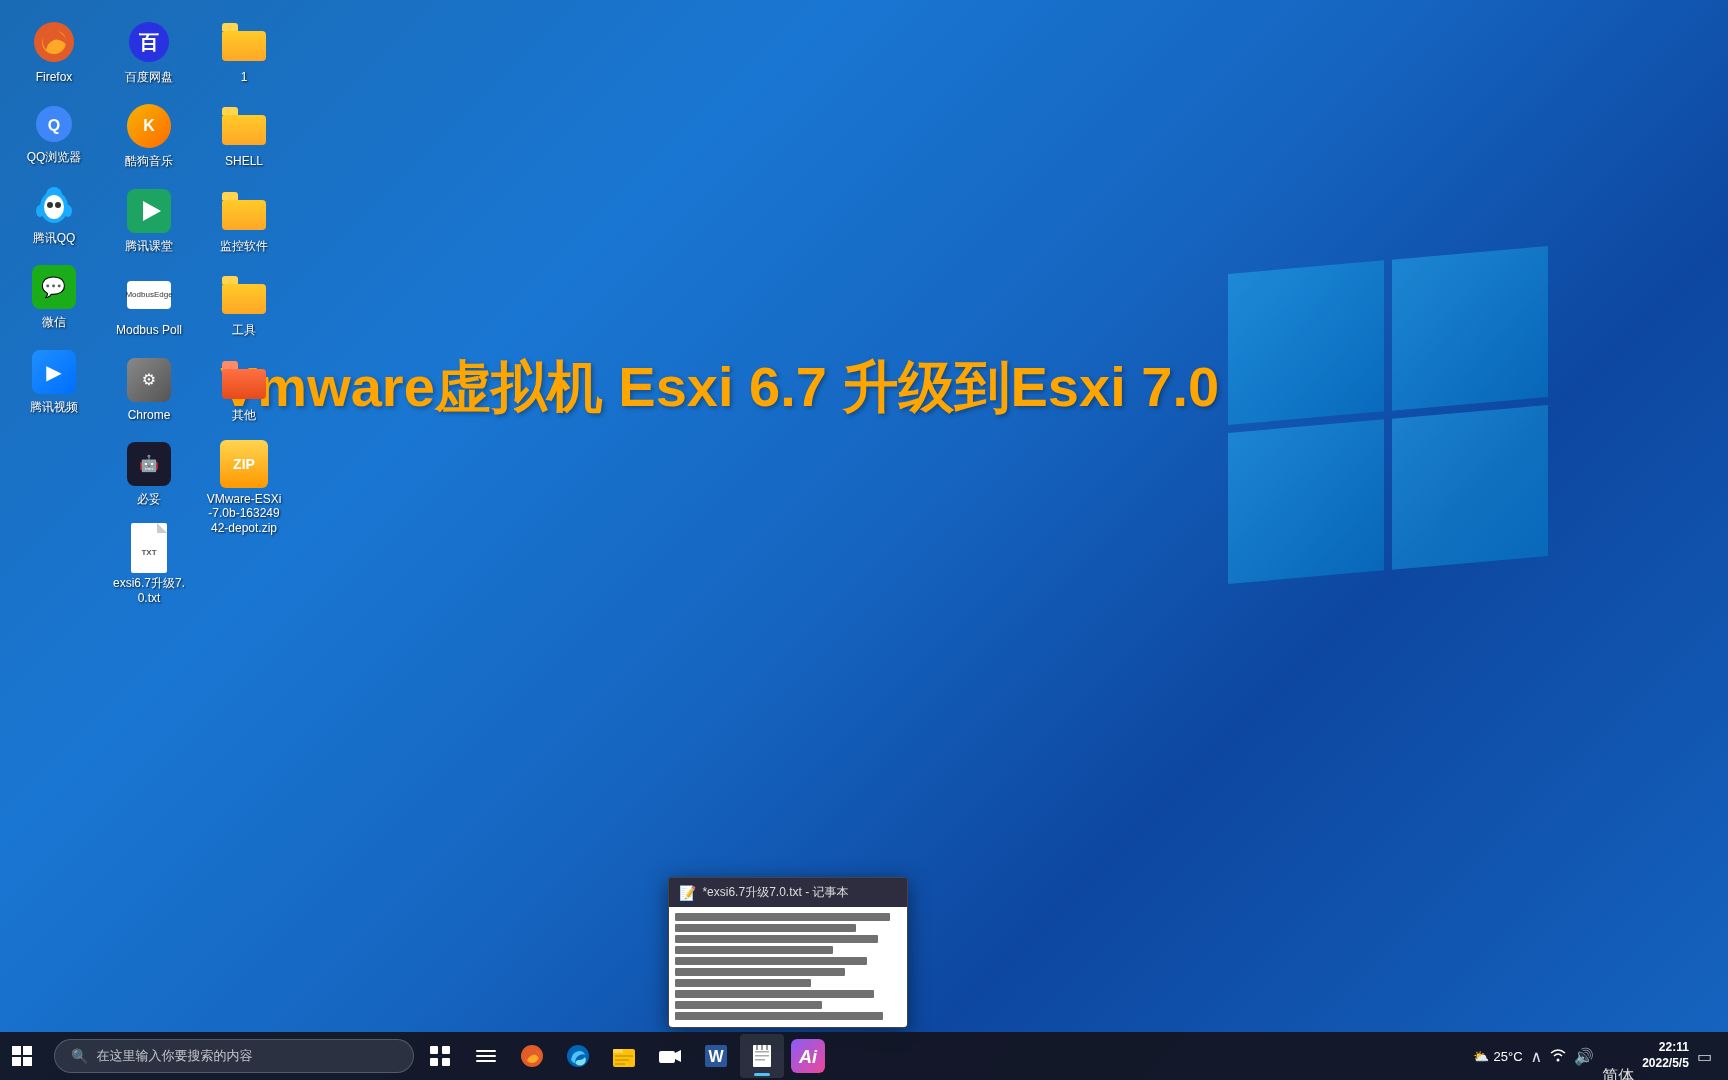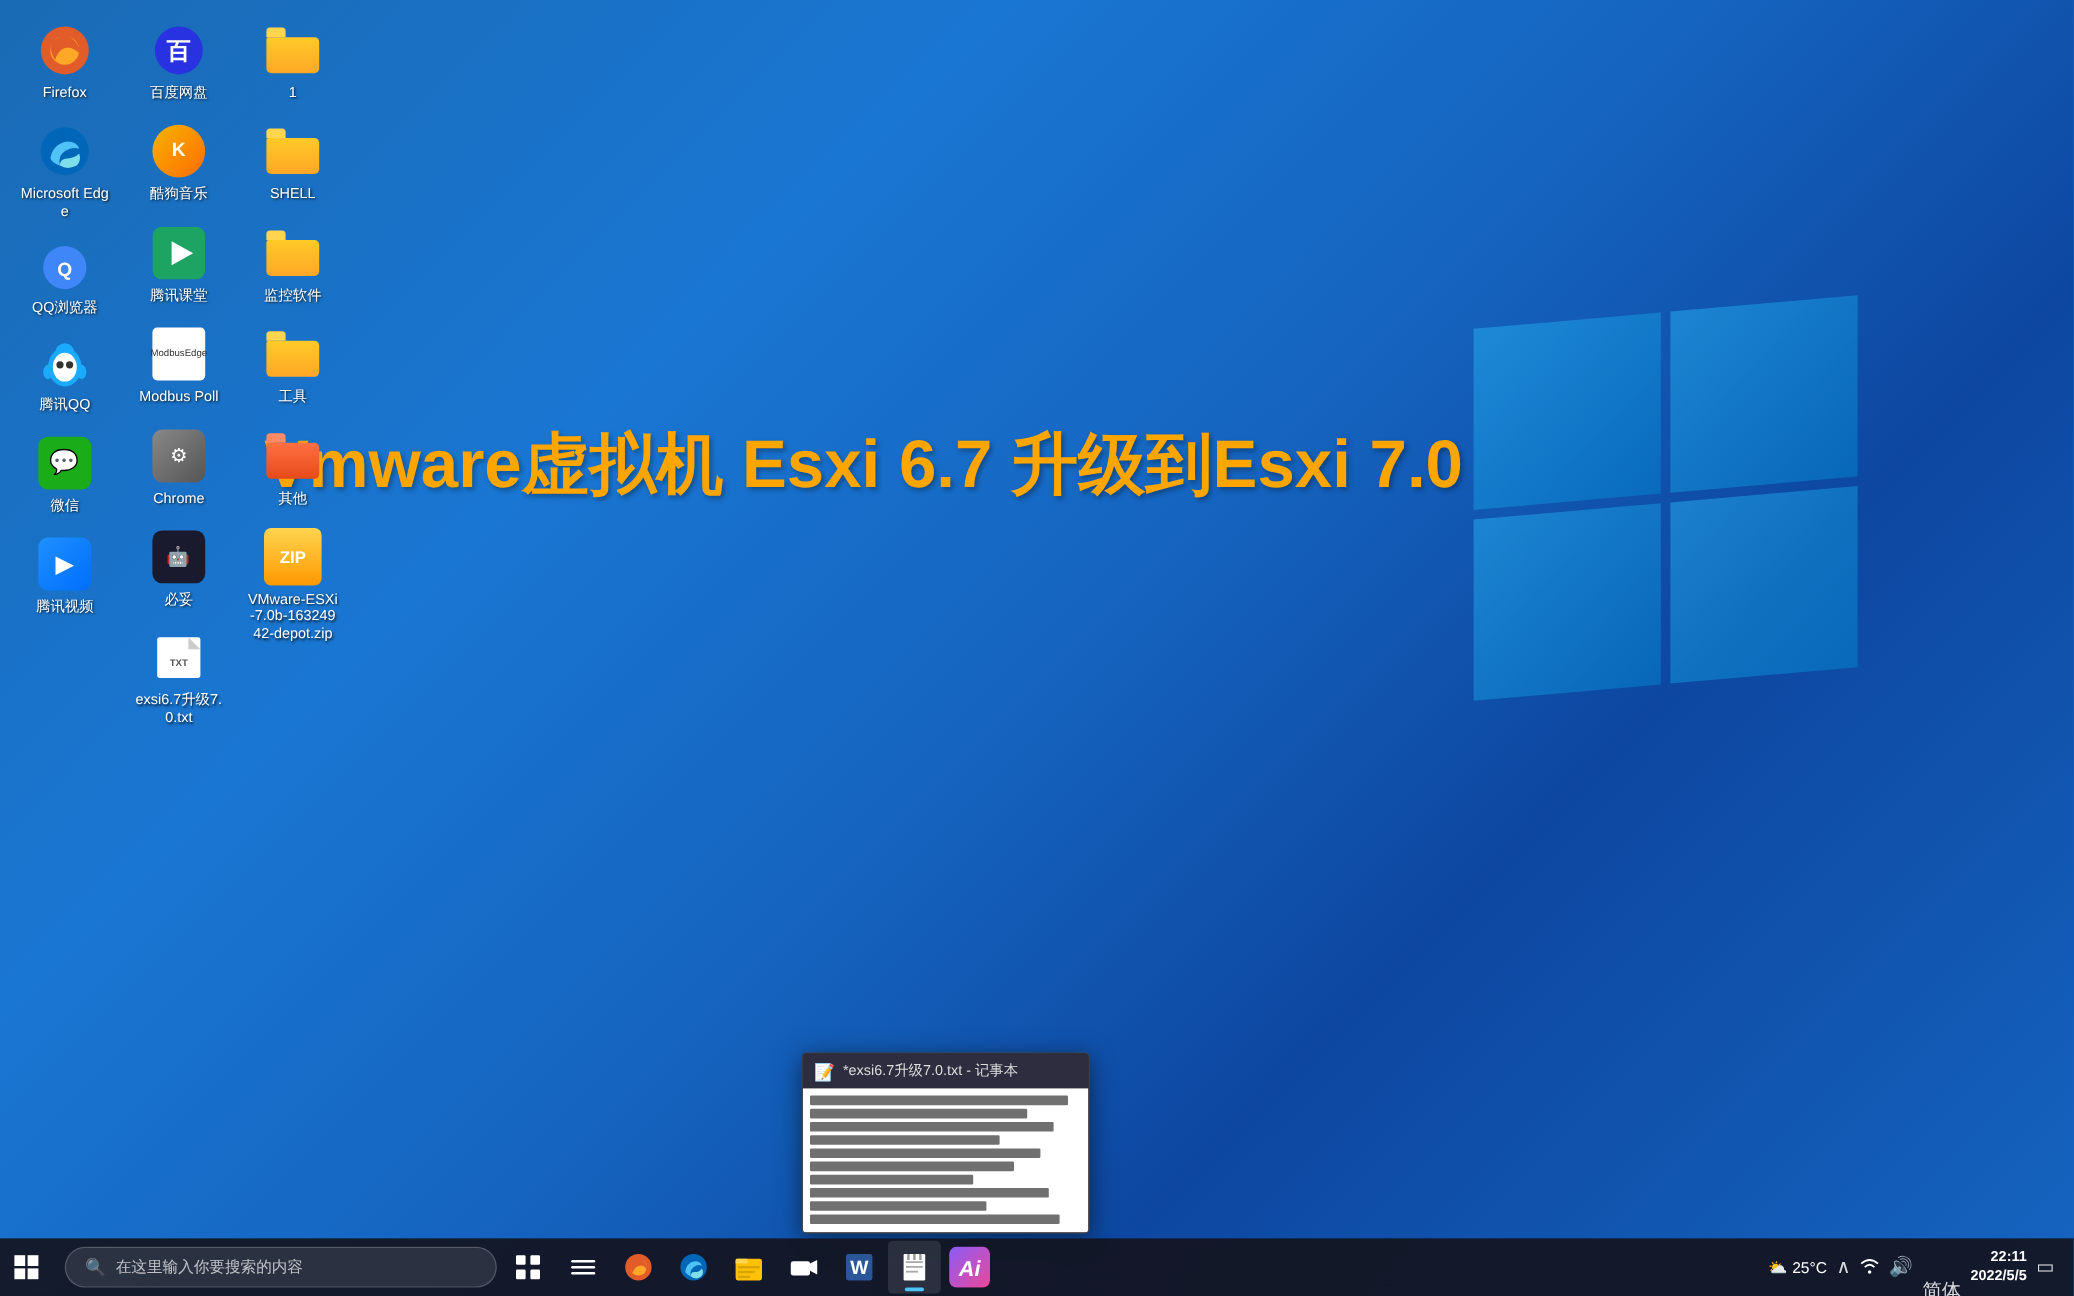--- a/index.html
+++ b/index.html
@@ -282,21 +282,21 @@
       align-items: center;
       justify-content: center;
     }
 
     .modbus-icon {
       background: white;
       color: #333;
       font-size: 11px;
       border-radius: 4px;
       width: 44px;
-      height: 44px;
+      height: 28px;
       display: flex;
       align-items: center;
       justify-content: center;
       text-align: center;
       line-height: 1;
     }
 
     .tencent-icon {
       background: transparent;
       color: #1AABFF;
@@ -451,30 +451,20 @@
           <svg width="44" height="44" viewBox="0 0 44 44">
             <circle cx="22" cy="22" r="20" fill="#e25c2a"></circle>
             <circle cx="22" cy="22" r="12" fill="#ffa726"></circle>
             <path d="M22 8 Q34 14 36 26 Q28 18 22 20 Q16 22 14 30 Q8 22 12 14 Z" fill="#e25c2a"></path>
           </svg>
         </div>
         <span class="icon-label">Firefox</span>
       </div>
 
 
-      <div class="desktop-icon">
-        <div class="icon-img">
-          <svg width="44" height="44" viewBox="0 0 44 44">
-            <circle cx="22" cy="22" r="20" fill="#0067b8"></circle>
-            <path d="M10 28 Q12 16 24 14 Q32 14 34 20 Q28 18 22 22 Q16 26 18 34 Q12 32 10 28Z" fill="#4fc3f7"></path>
-            <path d="M18 34 Q24 38 32 34 Q36 30 34 24 Q30 28 24 28 Q18 28 18 34Z" fill="#80deea"></path>
-          </svg>
-        </div>
-        <span class="icon-label">Microsoft Edge</span>
-      </div>
 
       <div class="desktop-icon">
         <div class="icon-img qq-browser-icon">
           <svg width="40" height="40" viewBox="0 0 40 40">
             <circle cx="20" cy="20" r="18" fill="#4488ff" opacity="0.9"></circle>
             <text x="20" y="27" text-anchor="middle" font-size="16" fill="white" font-weight="bold">Q</text>
           </svg>
         </div>
         <span class="icon-label">QQ浏览器</span>
       </div>
@@ -557,21 +547,21 @@
 
       <div class="desktop-icon">
         <div class="icon-img">
           <div class="bixby-icon" style="background:#1a1a2e;border-radius:8px;">🤖</div>
         </div>
         <span class="icon-label">必妥</span>
       </div>
 
       <div class="desktop-icon">
         <div class="icon-img">
-          <div style="width:36px;height:34px;background:white;border-radius:2px;position:relative;display:flex;flex-direction:column;align-items:center;justify-content:center;">
+          <div style="width:36px;height:50px;background:white;border-radius:2px;position:relative;display:flex;flex-direction:column;align-items:center;justify-content:center;">
             <div style="position:absolute;top:0;right:0;width:0;height:0;border-left:10px solid #aaa;border-top:10px solid transparent;border-left-color:#ccc;"></div>
             <div style="font-size:8px;color:#555;font-weight:bold;margin-top:8px;">TXT</div>
           </div>
         </div>
         <span class="icon-label">exsi6.7升级7.0.txt</span>
       </div>
     </div>
 
     <div class="icon-column">
 

